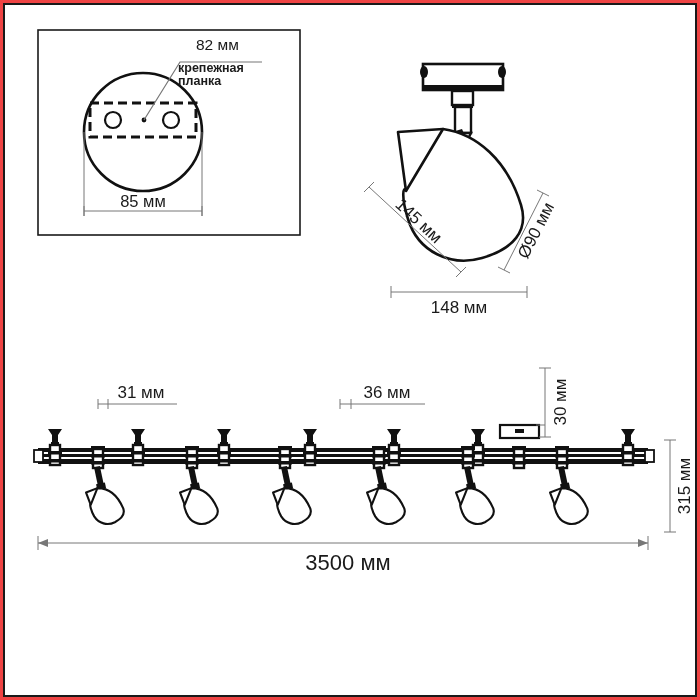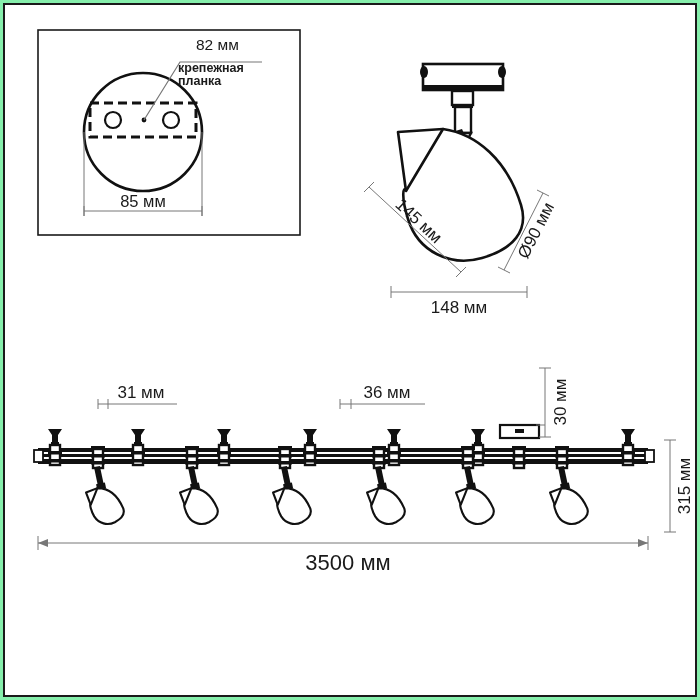--- a/index.html
+++ b/index.html
@@ -8,21 +8,21 @@
     padding: 0;
     background: #ffffff;
   }
   body {
     font-family: "Liberation Sans", sans-serif;
   }
   #sheet {
     position: relative;
     width: 700px;
     height: 700px;
-    background: #86efac;
+    background: #ef4444;
     overflow: hidden;
   }
   #sheet svg {
     display: block;
   }
   .dimtext {
     font-family: "Liberation Sans", sans-serif;
     fill: #1a1a1a;
   }
 </style>

